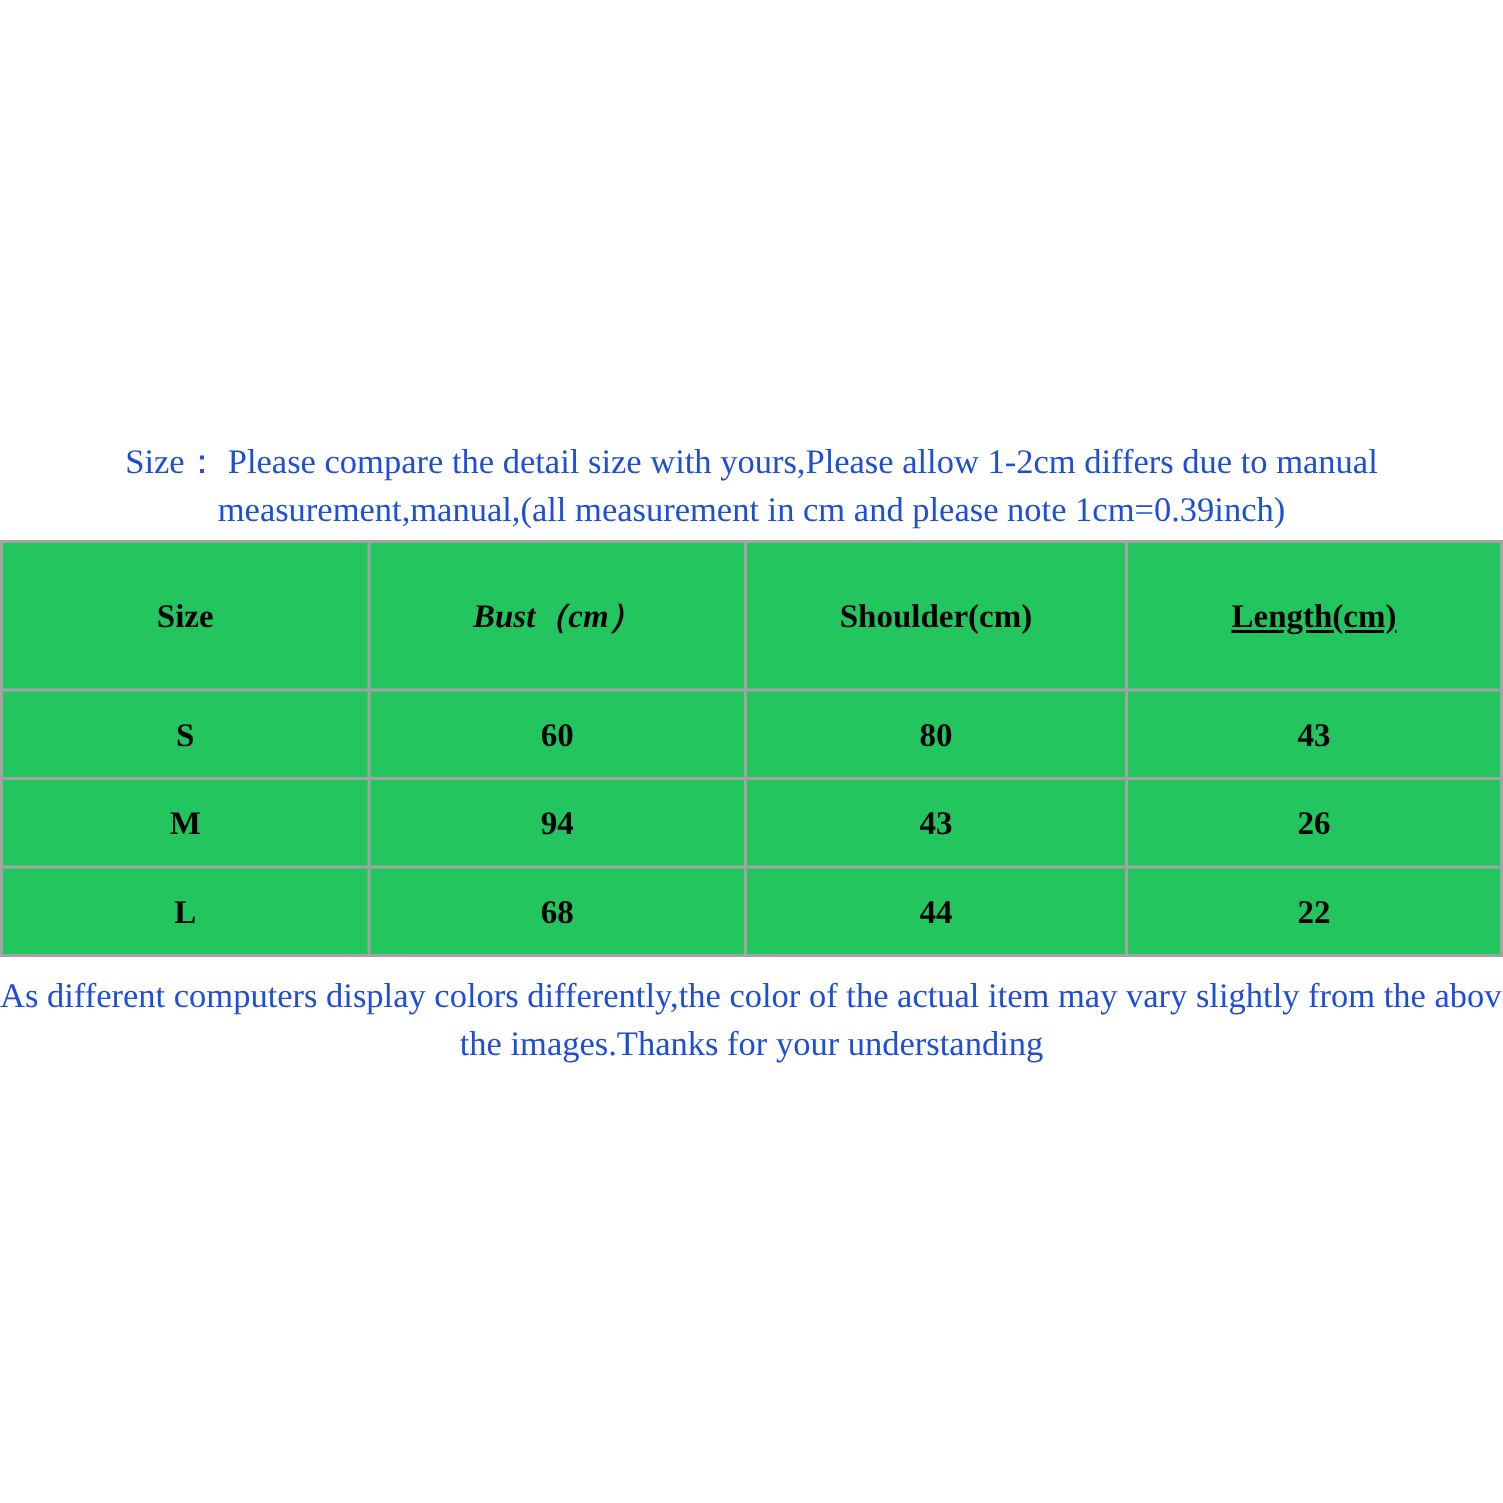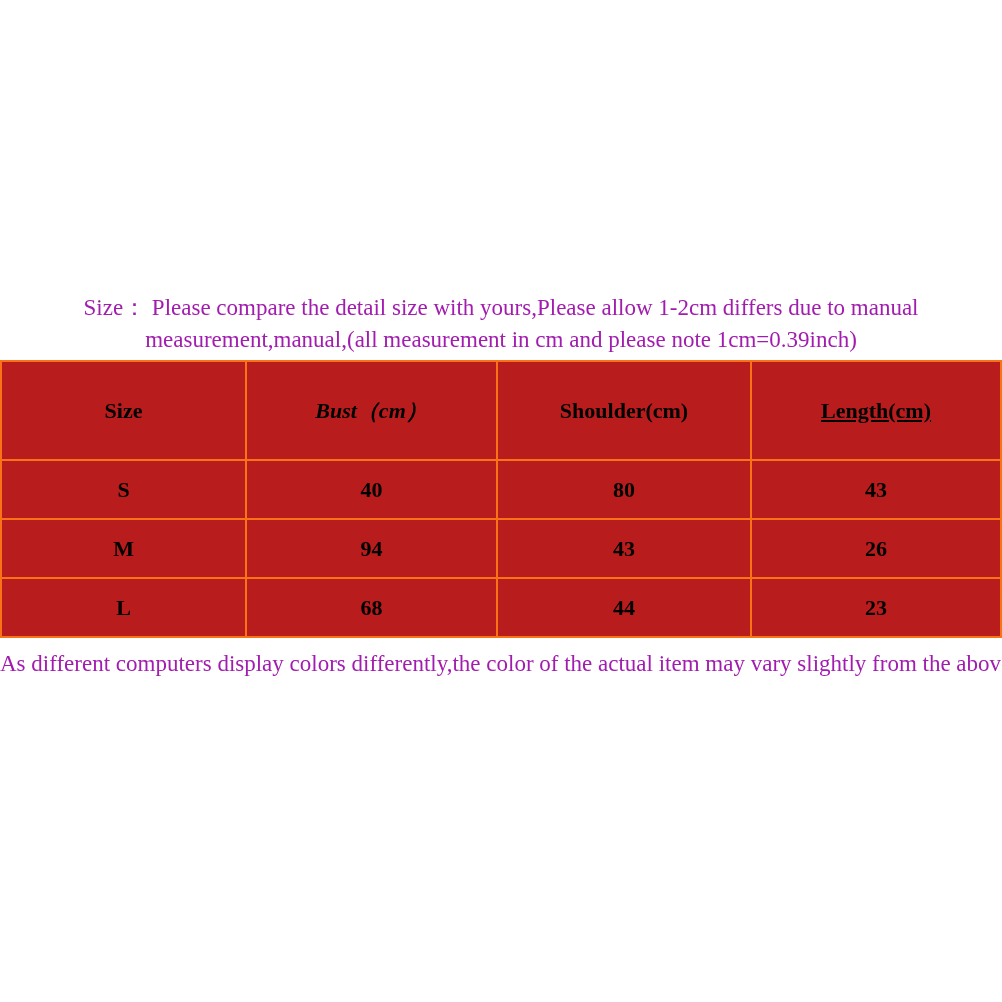--- a/index.html
+++ b/index.html
@@ -11,43 +11,43 @@
     width: 1002px;
     height: 1002px;
     font-family: "Liberation Serif", "DejaVu Serif", serif;
     color: #000000;
     overflow: hidden;
   }
   .note {
     text-align: center;
     font-size: 23px;
     line-height: 32px;
-    color: #a21caf;
+    color: #1d4ed8;
   }
   .note .line {
     white-space: nowrap;
   }
   .size-note {
     margin-top: 292px;
   }
   .size-table {
     width: 1002px;
     margin-top: 4px;
     border-collapse: collapse;
     table-layout: fixed;
   }
   .size-table th,
   .size-table td {
-    border: 2px solid #f97316;
+    border: 2px solid #a3a3a3;
     text-align: center;
     vertical-align: middle;
     font-weight: bold;
     font-size: 22px;
     color: #000000;
-    background: #b91c1c;
+    background: #22c55e;
     padding: 0;
   }
   .size-table th {
     height: 97px;
   }
   .size-table td {
     height: 57px;
   }
   .col-size     { width: 24.5%; }
   .col-bust     { width: 25.1%; font-style: italic; }
@@ -70,34 +70,35 @@
     <tr>
       <th class="col-size">Size</th>
       <th class="col-bust">Bust（cm）</th>
       <th class="col-shoulder">Shoulder(cm)</th>
       <th class="col-length">Length(cm)</th>
     </tr>
   </thead>
   <tbody>
     <tr>
       <td>S</td>
-      <td>40</td>
+      <td>60</td>
       <td>80</td>
       <td>43</td>
     </tr>
     <tr>
       <td>M</td>
       <td>94</td>
       <td>43</td>
       <td>26</td>
     </tr>
     <tr>
       <td>L</td>
       <td>68</td>
       <td>44</td>
-      <td>23</td>
+      <td>22</td>
     </tr>
   </tbody>
 </table>
 
 <div class="note color-note">
   <div class="line">As different computers display colors differently,the color of the actual item may vary slightly from the above</div>
+  <div class="line">the images.Thanks for your understanding</div>
 </div>
 
 </body></html>

